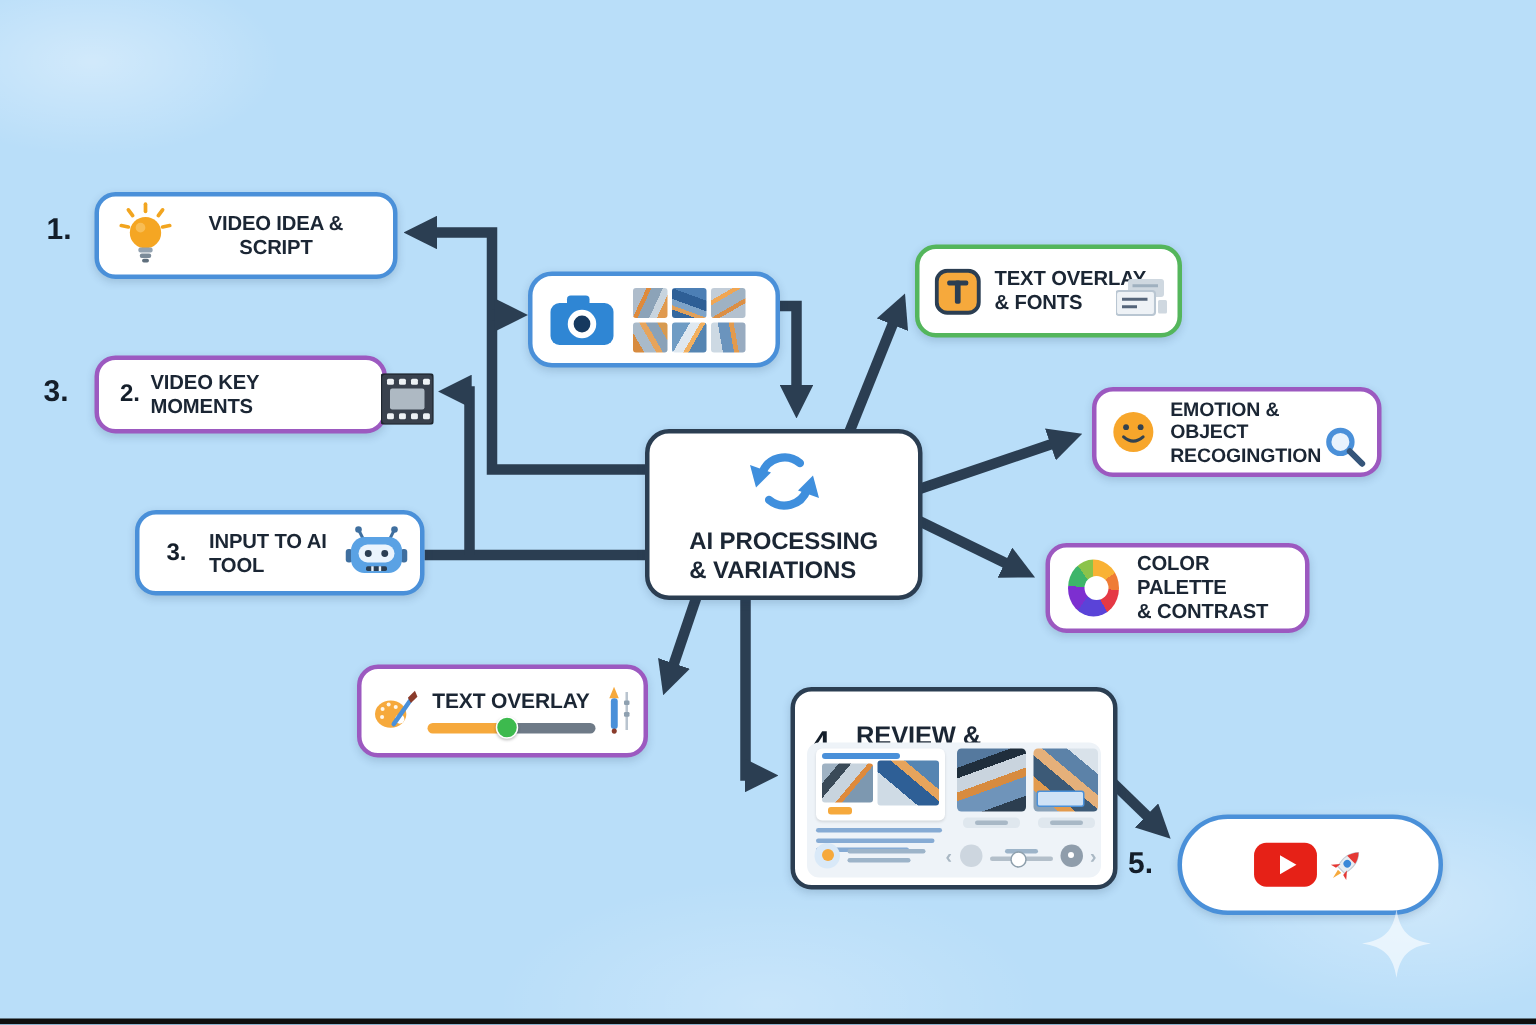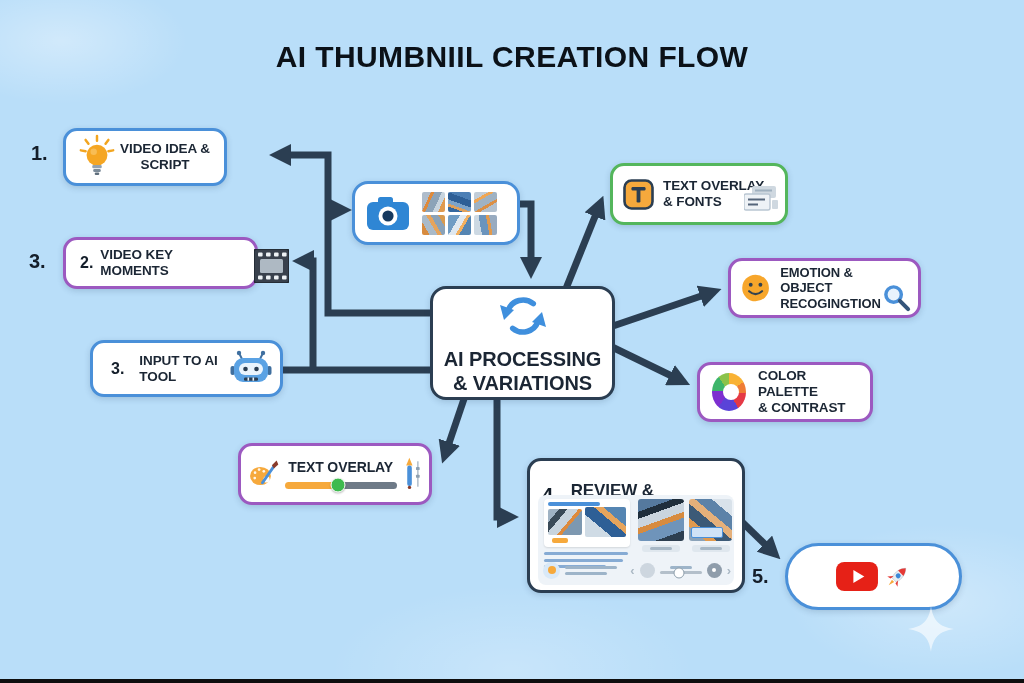--- a/index.html
+++ b/index.html
@@ -77,27 +77,26 @@
       <path d="M313,370 V261 H301" marker-end="url(#ah)"></path>
       <path d="M563,296 L600,204" marker-end="url(#ah)"></path>
       <path d="M610,327 L713,292" marker-end="url(#ah)"></path>
       <path d="M610,346 L682,381" marker-end="url(#ah)"></path>
       <path d="M465,396 L445,455" marker-end="url(#ah)"></path>
       <path d="M497,396 V517 H510" marker-end="url(#ah)"></path>
       <path d="M740,520 L774,553" marker-end="url(#ah)"></path>
     </g>
   </svg>
 
-  <div class="title">AI THUMBNIIL CREATION FLOW</div>
 
   <div class="num" style="left:31px;top:142px;">1.</div>
   <div class="num" style="left:29px;top:250px;">3.</div>
   <div class="num" style="left:752px;top:565px;">5.</div>
 
-  <div class="node b-blue" style="left:63px;top:128px;width:164px;height:58px;padding:0 10px 0 12px;">
+  <div class="node b-blue" style="left:63px;top:128px;width:202px;height:58px;padding:0 10px 0 12px;">
     <svg width="38" height="46" viewBox="0 0 40 48">
       <g stroke="#f2a51f" stroke-width="2.6" stroke-linecap="round">
         <line x1="20" y1="2" x2="20" y2="7"></line>
           <line x1="8" y1="6" x2="11" y2="10"></line>
         <line x1="32" y1="6" x2="29" y2="10"></line>
           <line x1="3" y1="17" x2="8" y2="18"></line>
         <line x1="37" y1="17" x2="32" y2="18"></line>
       </g>
       <circle cx="20" cy="22" r="11" fill="#f5a623"></circle>
       <circle cx="16.5" cy="18.5" r="3.4" fill="#f8bd55"></circle>
@@ -169,21 +168,21 @@
 
   <div class="node b-dark" style="left:430px;top:286px;width:185px;height:114px;border-radius:16px;flex-direction:column;justify-content:center;gap:6px;">
     <svg width="52" height="52" viewBox="0 0 52 52">
       <g stroke="#3f8fdd" stroke-width="5.5" fill="none" stroke-linecap="round">
         <path d="M36.3,13.7 A16,16 0 0 0 11,20.5"></path>
         <path d="M15.7,38.3 A16,16 0 0 0 41,31.5"></path>
       </g>
       <polygon points="3,15 17,20 7,30" fill="#3f8fdd"></polygon>
       <polygon points="49,37 35,32 45,22" fill="#3f8fdd"></polygon>
     </svg>
-    <div class="lbl" style="font-size:20px;text-align:center;">AI PROCESSING
+    <div class="lbl" style="font-size:16px;">AI PROCESSING
 &amp; VARIATIONS</div>
   </div>
 
   <div class="node b-green" style="left:610px;top:163px;width:178px;height:62px;padding:0 10px;gap:9px;">
     <svg width="31" height="31" viewBox="0 0 31 31">
       <rect x="1.5" y="1.5" width="28" height="28" rx="7" fill="#f6a93c" stroke="#2b3e52" stroke-width="2.6"></rect>
       <rect x="8.5" y="8" width="14" height="3.4" rx="1.2" fill="#2b3e52"></rect>
       <rect x="13.6" y="8" width="3.8" height="15.5" rx="1.2" fill="#2b3e52"></rect>
     </svg>
     <div class="lbl">TEXT OVERLAY

